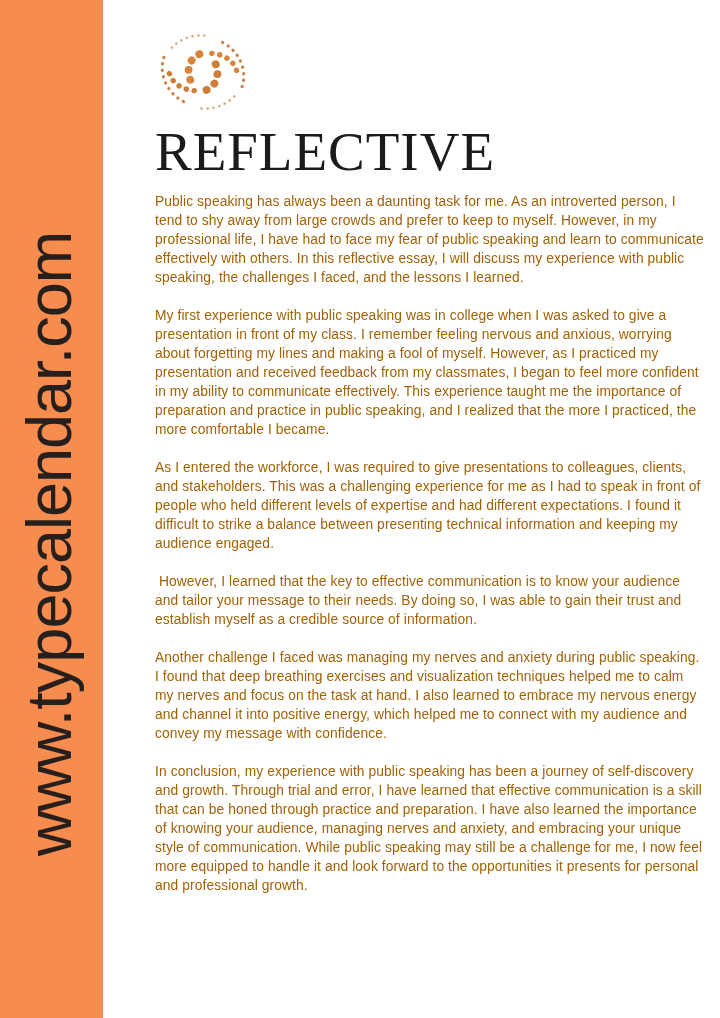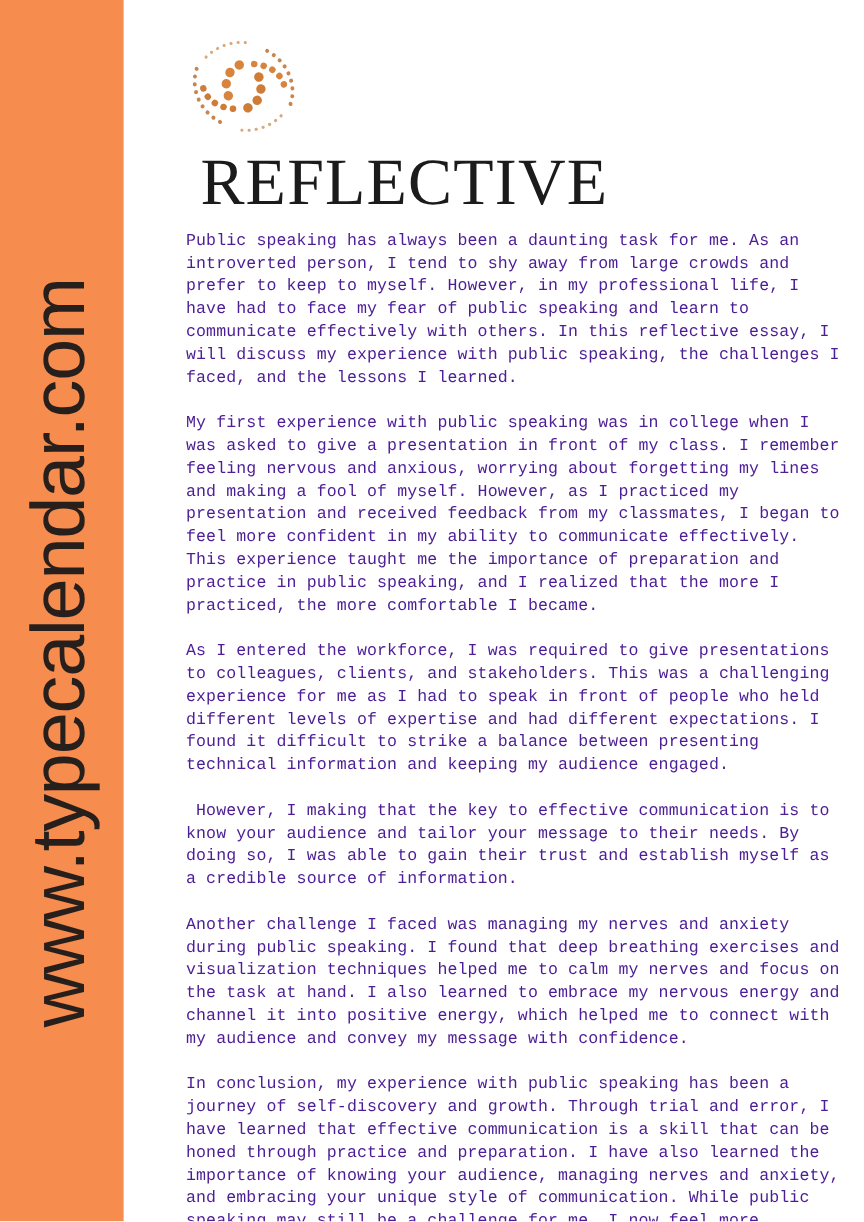--- a/index.html
+++ b/index.html
@@ -40,39 +40,38 @@
     top: 28px;
     width: 550px;
   }
   .logo {
     width: 106px;
     height: 88px;
     margin-left: -5px;
     display: block;
   }
   .page-title {
-    margin: 8px 0 0 12px;
+    margin: 8px 0 0 0;
     font-family: "Liberation Serif", serif;
     font-weight: 400;
     font-size: 55px;
     line-height: 55px;
     letter-spacing: 1px;
     color: #1B1B1B;
   }
   .essay {
     margin-top: 13px;
   }
   .essay p {
     margin: 0 0 19px 0;
     font-size: 13.8px;
     line-height: 19px;
     letter-spacing: 0.1px;
-    color: #4c1d95;
+    color: #a16207;
     white-space: pre-wrap;
-    font-family: Liberation Mono, monospace;
   }
 </style>
 </head>
 <body>
 
 <div class="page">
 
   <div class="sidebar-band"></div>
 
   <div class="vertical-url">www.typecalendar.com</div>
@@ -91,20 +90,20 @@
         <path d="M 86 70 C 76 80 62 84 50 82" stroke="#D8A77C" stroke-width="2.6" stroke-dasharray="0.1 6"></path>
       </g>
     </svg>
 
     <h1 class="page-title"><span>REFLECTIVE</span><br></h1>
 
     <div class="essay">
       <p>Public speaking has always been a daunting task for me. As an introverted person, I tend to shy away from large crowds and prefer to keep to myself. However, in my professional life, I have had to face my fear of public speaking and learn to communicate effectively with others. In this reflective essay, I will discuss my experience with public speaking, the challenges I faced, and the lessons I learned.</p>
       <p>My first experience with public speaking was in college when I was asked to give a presentation in front of my class. I remember feeling nervous and anxious, worrying about forgetting my lines and making a fool of myself. However, as I practiced my presentation and received feedback from my classmates, I began to feel more confident in my ability to communicate effectively. This experience taught me the importance of preparation and practice in public speaking, and I realized that the more I practiced, the more comfortable I became.</p>
       <p>As I entered the workforce, I was required to give presentations to colleagues, clients, and stakeholders. This was a challenging experience for me as I had to speak in front of people who held different levels of expertise and had different expectations. I found it difficult to strike a balance between presenting technical information and keeping my audience engaged.</p>
-      <p> However, I making that the key to effective communication is to know your audience and tailor your message to their needs. By doing so, I was able to gain their trust and establish myself as a credible source of information.</p>
+      <p> However, I learned that the key to effective communication is to know your audience and tailor your message to their needs. By doing so, I was able to gain their trust and establish myself as a credible source of information.</p>
       <p>Another challenge I faced was managing my nerves and anxiety during public speaking. I found that deep breathing exercises and visualization techniques helped me to calm my nerves and focus on the task at hand. I also learned to embrace my nervous energy and channel it into positive energy, which helped me to connect with my audience and convey my message with confidence.</p>
       <p>In conclusion, my experience with public speaking has been a journey of self-discovery and growth. Through trial and error, I have learned that effective communication is a skill that can be honed through practice and preparation. I have also learned the importance of knowing your audience, managing nerves and anxiety, and embracing your unique style of communication. While public speaking may still be a challenge for me, I now feel more equipped to handle it and look forward to the opportunities it presents for personal and professional growth.</p>
     </div>
 
   </div>
 
 </div>
 
 </body></html>

